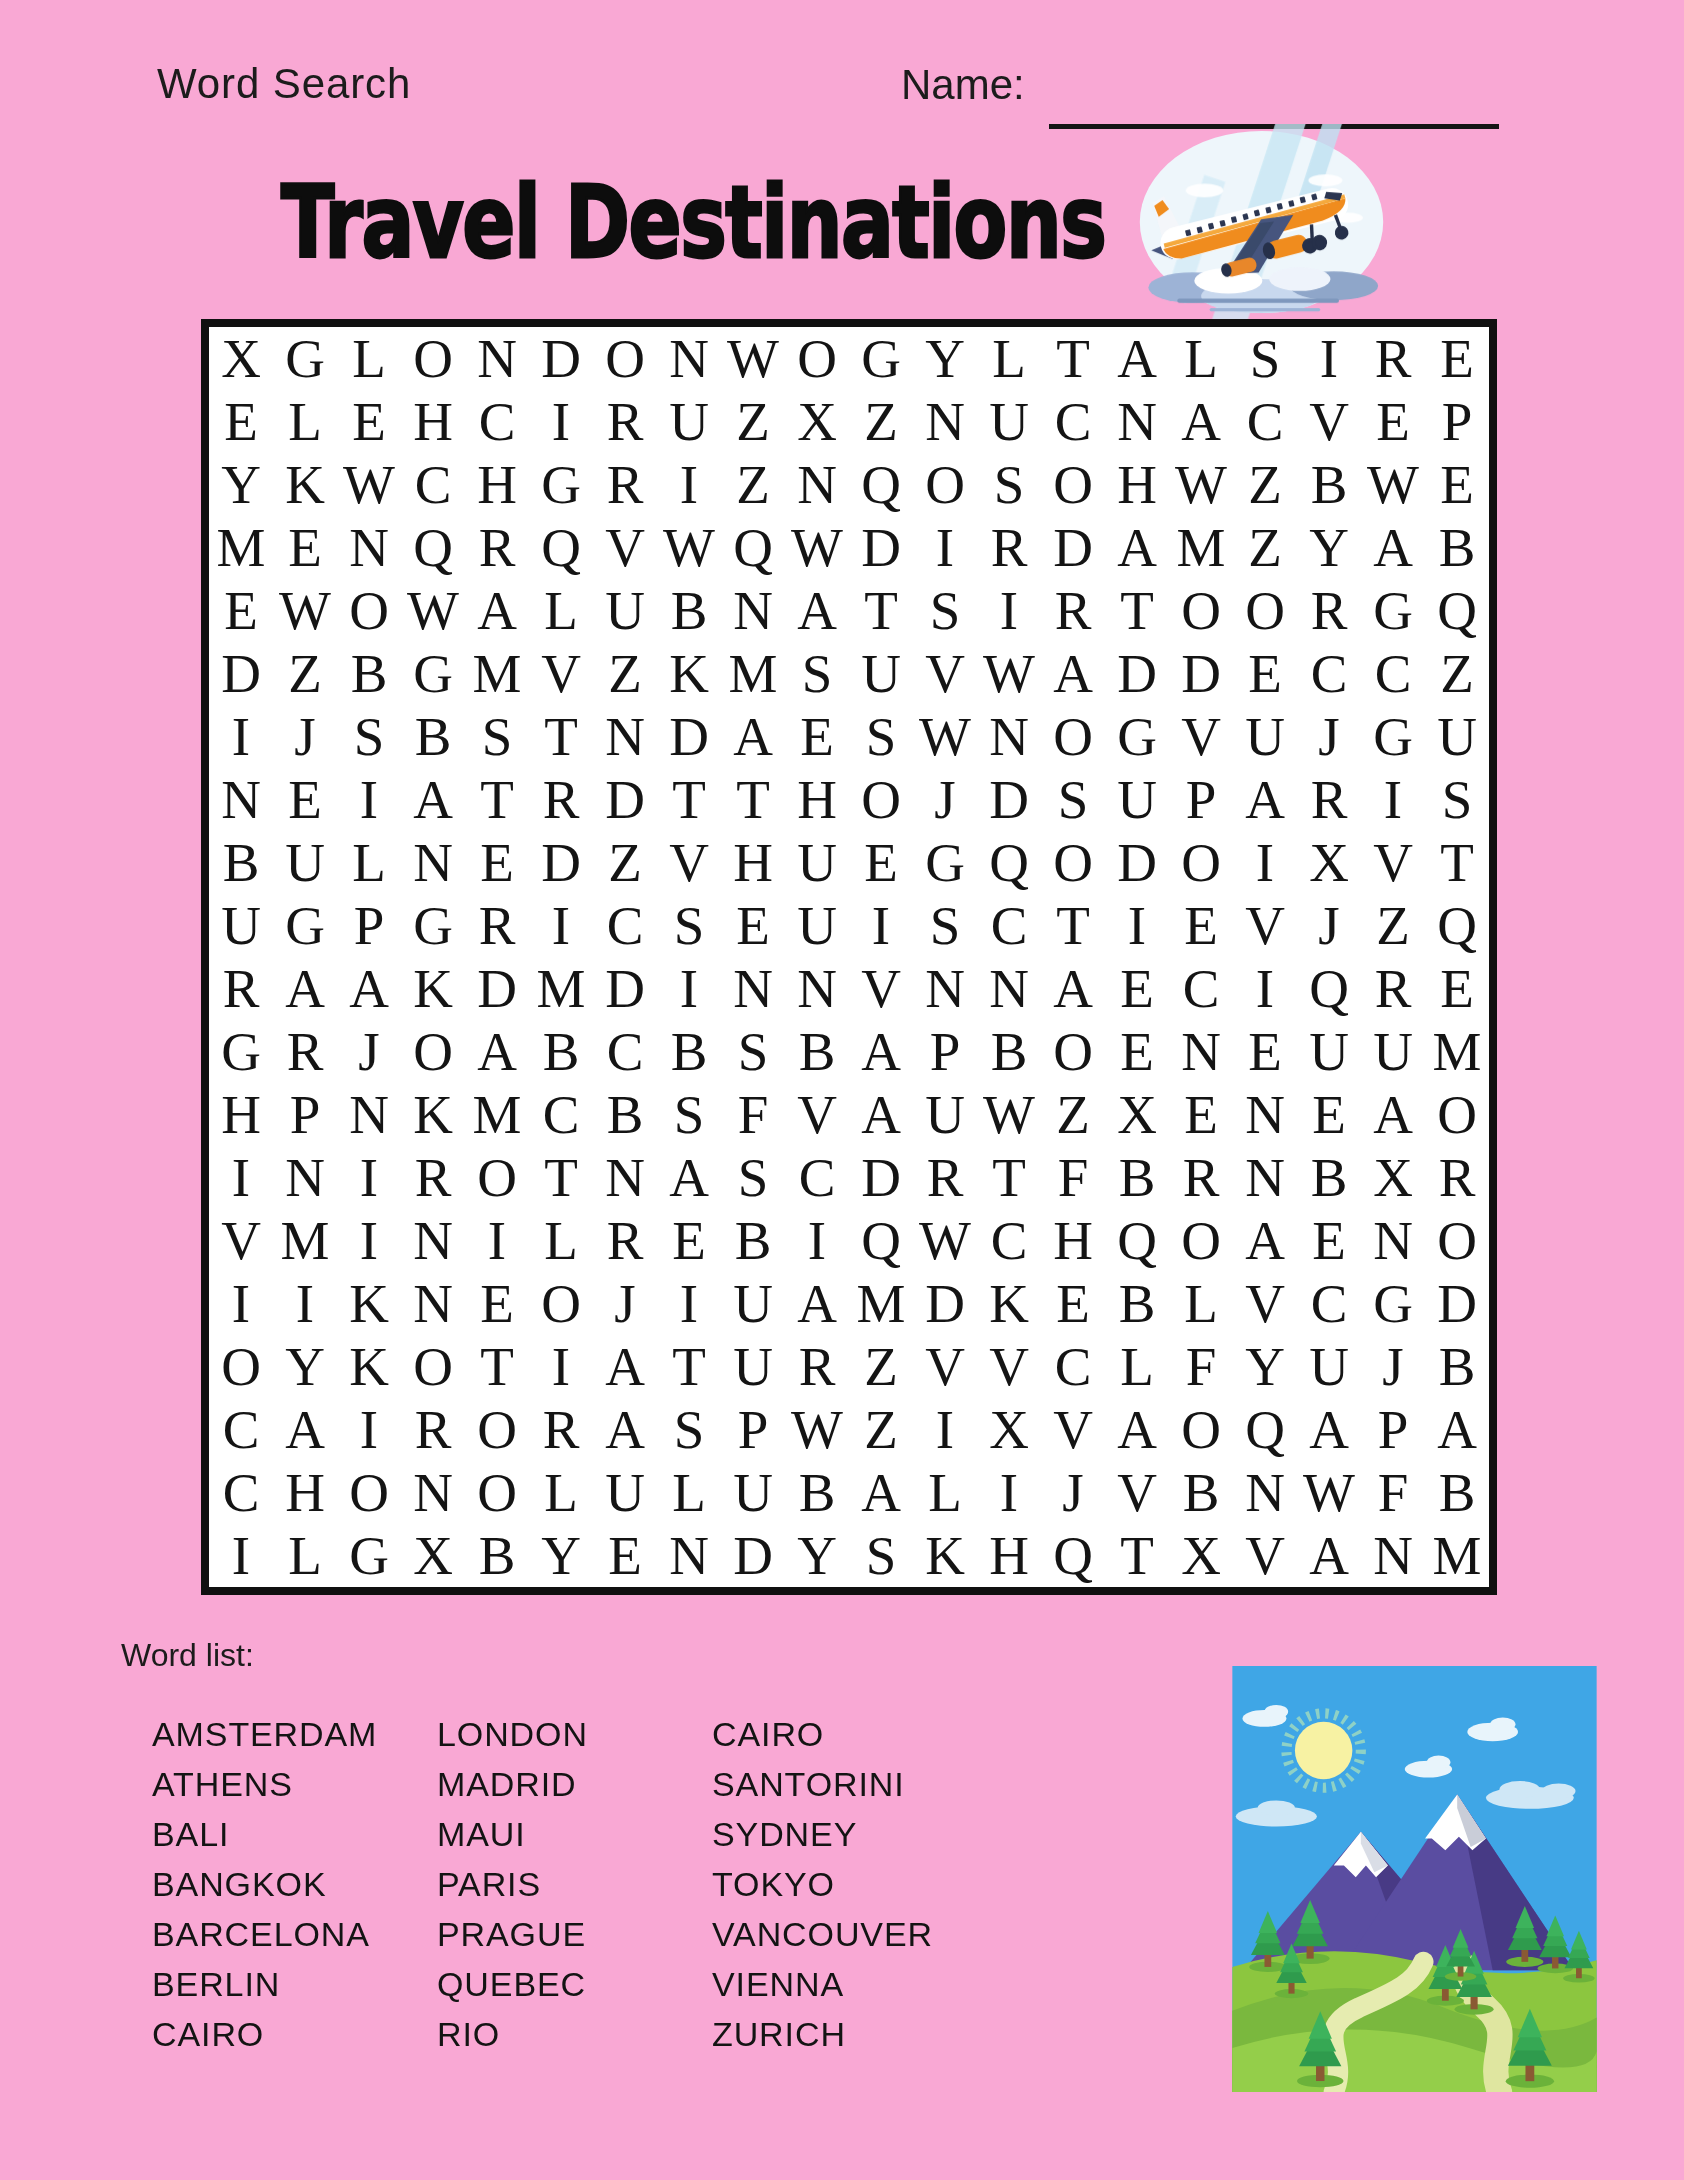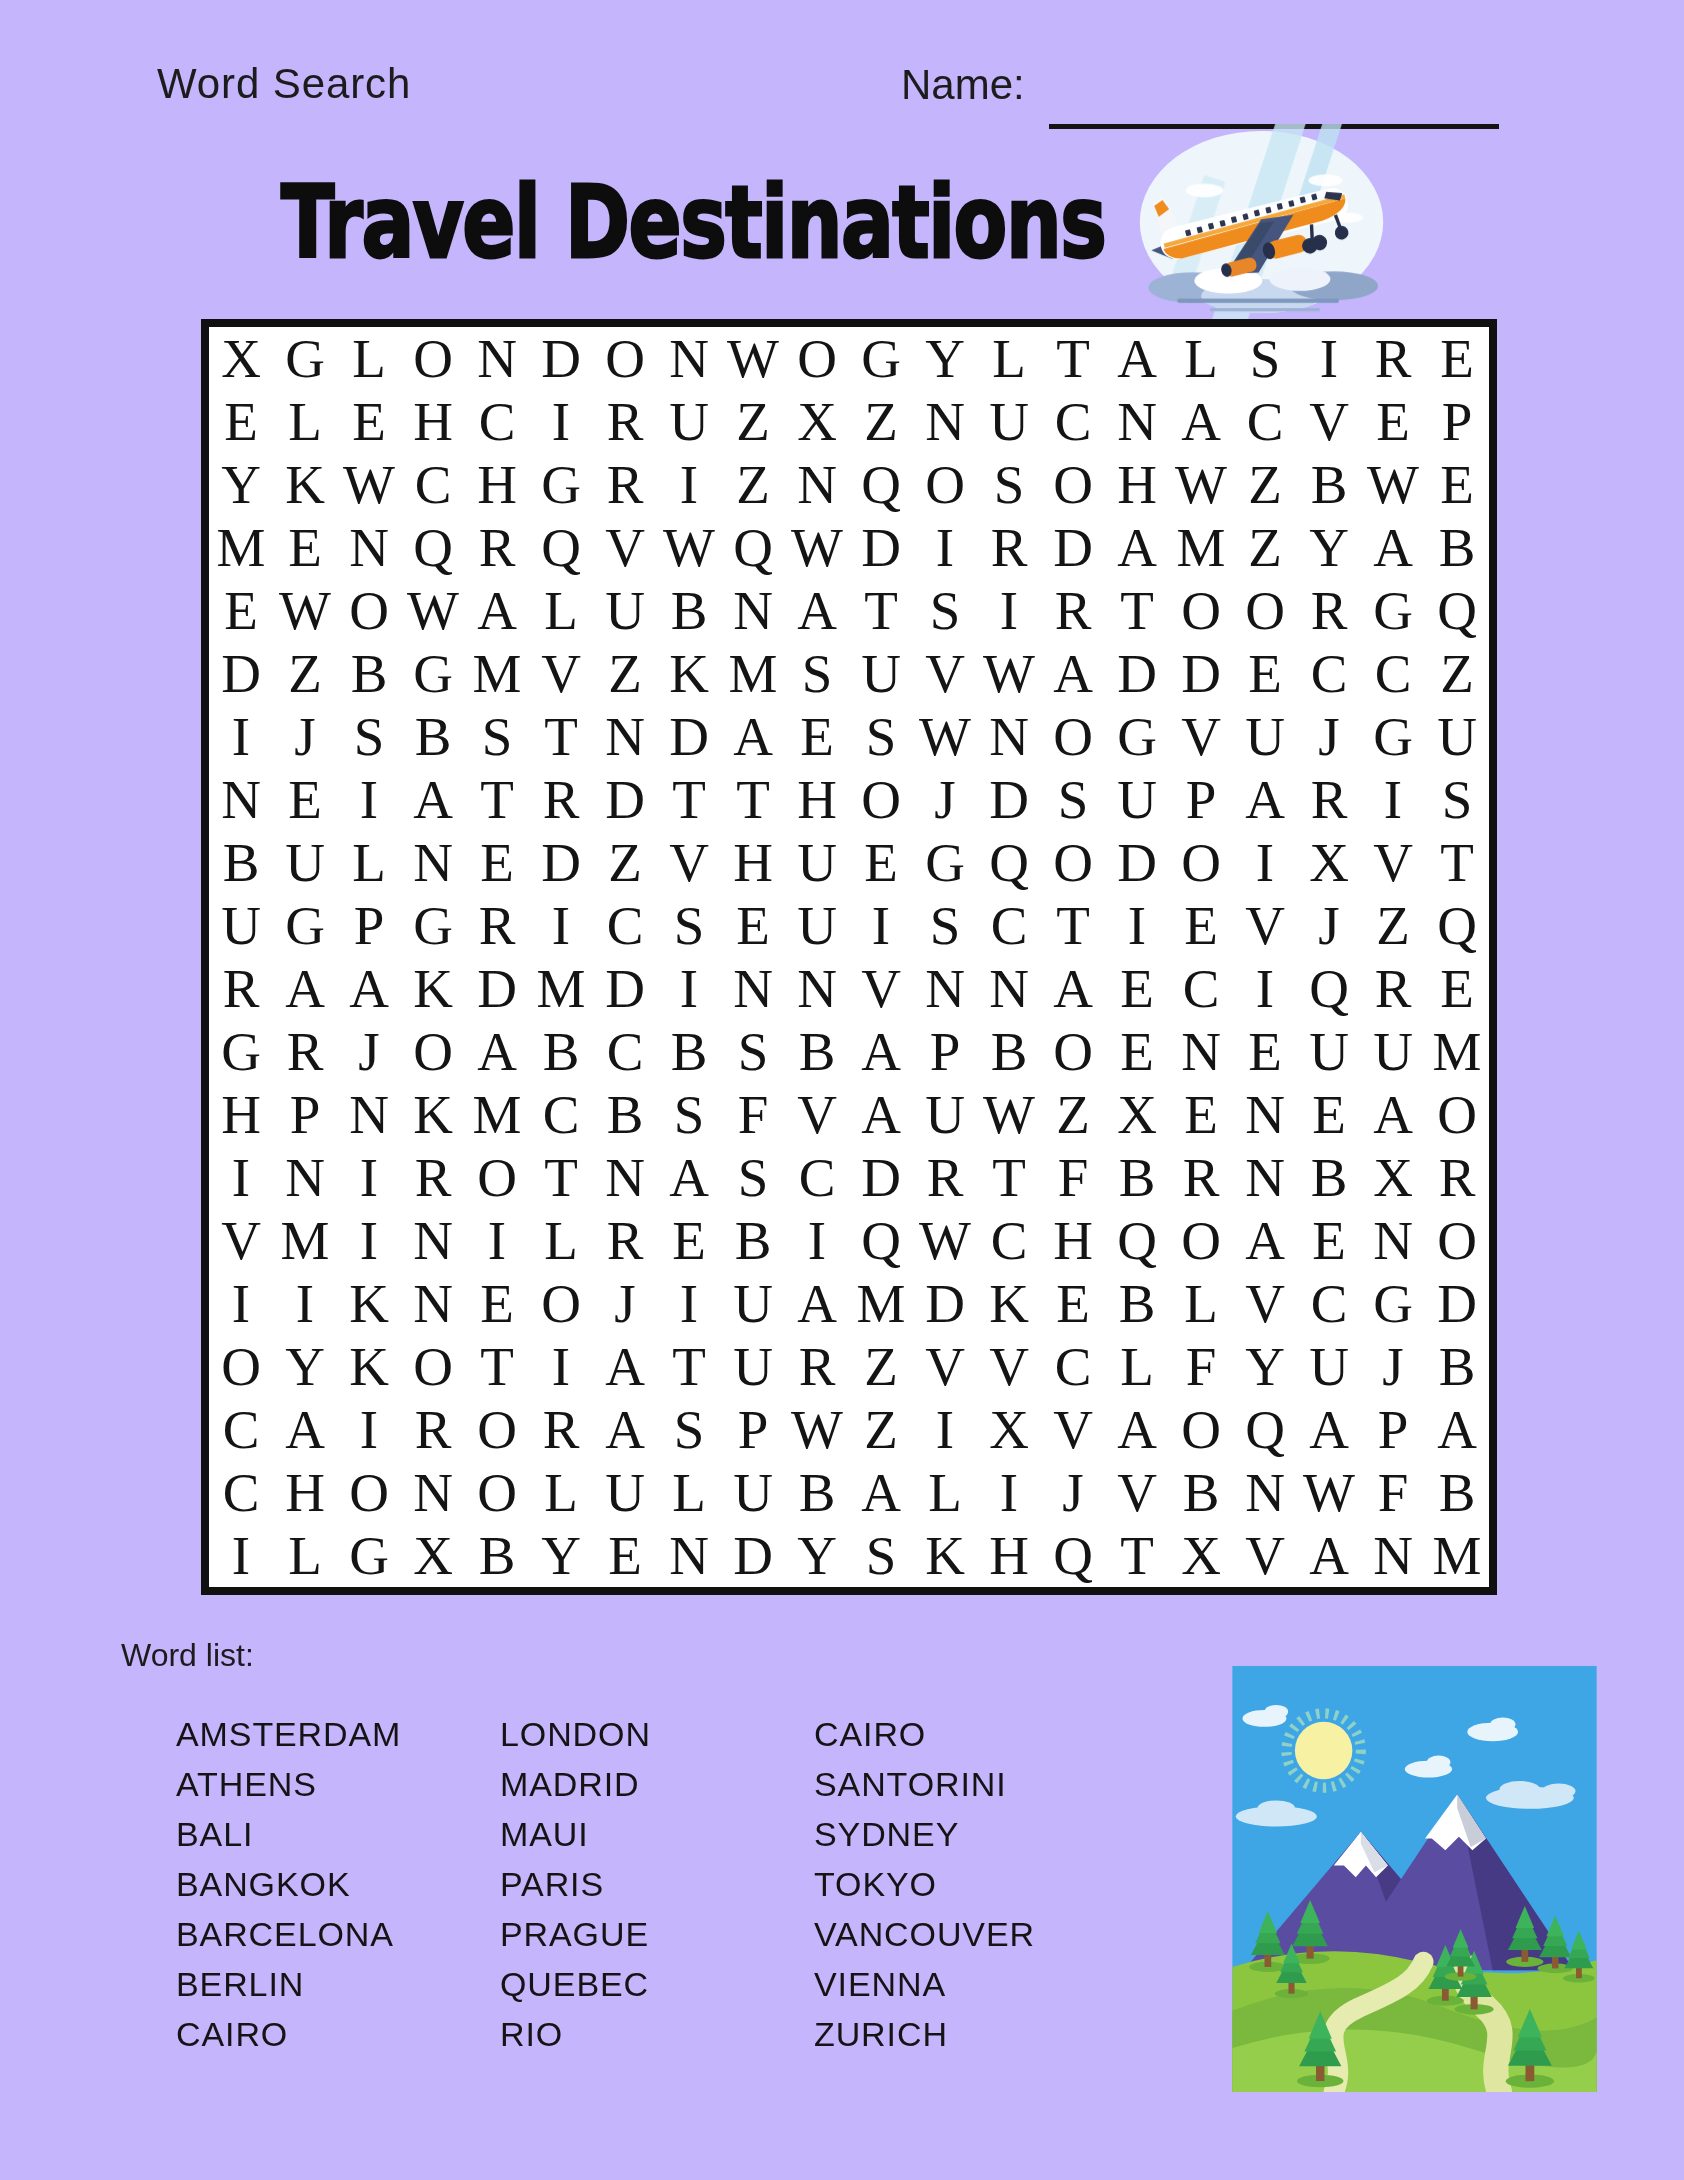--- a/index.html
+++ b/index.html
@@ -1,16 +1,16 @@
 <!DOCTYPE html>
 <html style="font-size:13.6px"><head>
 <meta charset="utf-8">
 <style>
   html,body{margin:0;padding:0;background:#ffffff;}
-  .page{position:relative;width:1685px;height:2181px;background:#c4b5fd;overflow:hidden;
+  .page{position:relative;width:1685px;height:2181px;background:#f9a8d4;overflow:hidden;
         font-family:"Liberation Sans",sans-serif;color:#161616;}
 
   
   .ws-label{position:absolute;left:157px;top:60px;font-size:42px;letter-spacing:0.9px;color:#1c1c1c;}
   .name-label{position:absolute;left:901px;top:61px;font-size:42px;color:#1c1c1c;}
   .name-line{position:absolute;left:1049px;top:124px;width:450px;height:0;border-top:5.1px solid #141414;}
 
   
   .title{position:absolute;left:281px;top:164px;font-family:"DejaVu Sans",sans-serif;
          font-weight:900;font-size:89px;color:#0d0d0d;letter-spacing:-1.7px;
@@ -21,21 +21,21 @@
   .plane-art{position:absolute;left:1133px;top:124px;width:257px;height:196px;}
 
   
   .grid-box{position:absolute;left:201px;top:319px;border:8.5px solid #101010;background:#fff;}
   .grid{display:grid;grid-template-columns:repeat(20,64px);grid-auto-rows:63px;}
   .cell{display:flex;align-items:center;justify-content:center;
         font-family:"Liberation Serif",serif;font-size:55px;color:#141414;}
 
   
   .wl-label{position:absolute;left:121px;top:1637px;font-size:32px;color:#1c1c1c;}
-  .wl-wrap{position:absolute;left:176px;top:1709px;display:flex;gap:39px;}
+  .wl-wrap{position:absolute;left:152px;top:1709px;display:flex;}
   .wl-col{width:285px;}
   .wl-col:nth-child(2){width:275px;}
   .wl-col:nth-child(3){width:267px;}
   .wl-col:nth-child(4){width:auto;}
   .wl-item{font-size:34px;line-height:50px;letter-spacing:0.9px;color:#141414;}
 
   
   .scene-art{position:absolute;left:1232px;top:1666px;width:365px;height:426px;}
 
   

